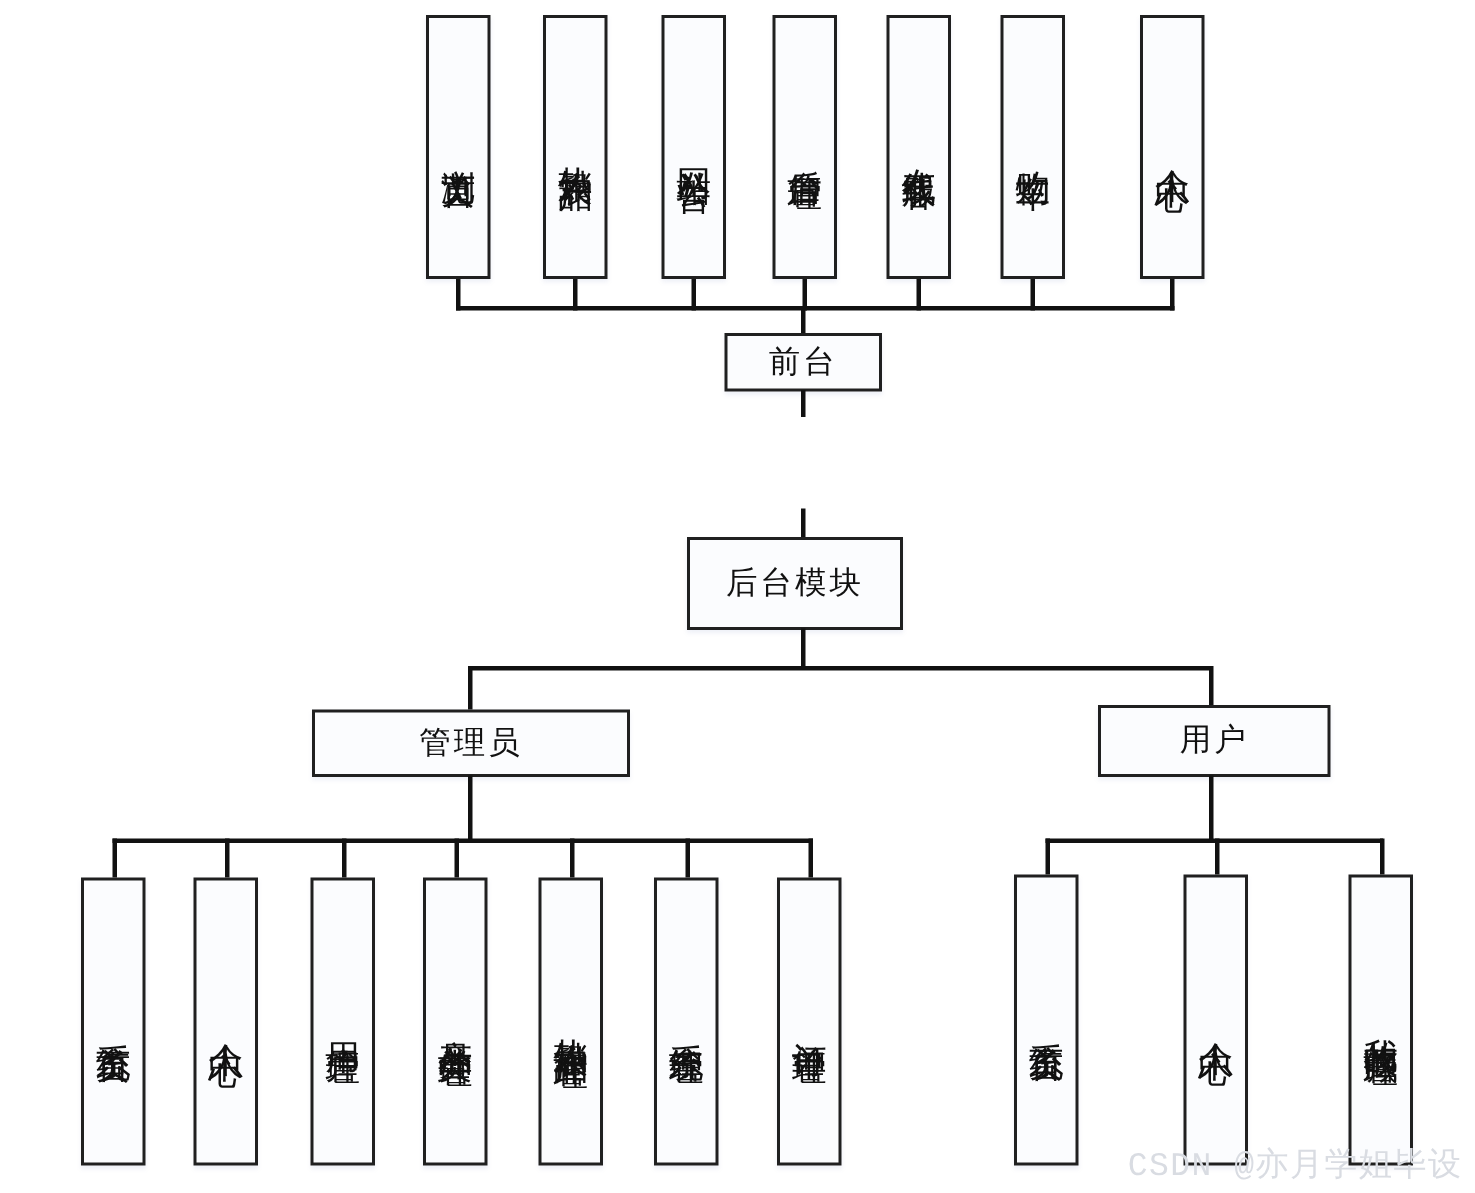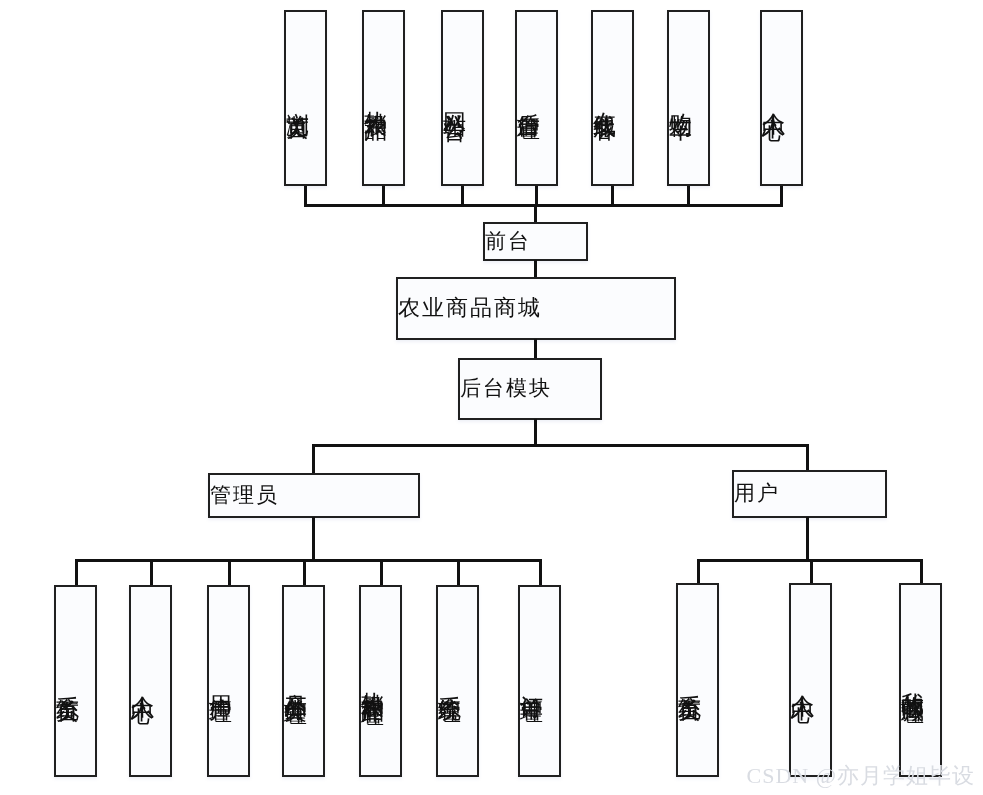--- a/index.html
+++ b/index.html
@@ -17,21 +17,21 @@
   }
   
   .node{
     position:absolute;
     box-sizing:border-box;
     border:2px solid #202020;
     background:#fbfcfe;
     box-shadow:0 2px 3px rgba(120,140,190,0.13);
     display:flex;
     align-items:center;
-    justify-content:flex-start;
+    justify-content:center;
     text-align:center;
   }
   .node .lbl{
     display:block;
     line-height:1.04;
     letter-spacing:0.5px;
     color:#111;
   }
   
   .vert .lbl{
@@ -56,21 +56,21 @@
   .ln.h{height:3px;}
   .ln.v{width:3px;}
   
   #watermark{
     position:absolute;
     right:8px;
     bottom:4px;
     font-size:22px;
     color:#d9dce2;
     letter-spacing:1px;
-    font-family:Liberation Serif, serif;
+    font-family:Liberation Mono, monospace;
     white-space:nowrap;
     pointer-events:none;
     user-select:none;
   }
 </style>
 </head>
 <body>
 
 <div id="canvas">
 
@@ -107,23 +107,20 @@
   <div class="ln h" style="left:304px;top:204px;width:479px;"></div>
 
   <div class="ln v" style="left:534px;top:204px;height:20px;"></div>
 
   <div class="node horiz" style="left:483px;top:222px;width:105px;height:39px;">
     <span class="lbl">前台</span>
   </div>
 
   <div class="ln v" style="left:534px;top:260px;height:18px;"></div>
 
-  <div class="node horiz root" style="left:396px;top:277px;width:280px;height:63px;">
-    <span class="lbl">农业商品商城</span>
-  </div>
 
   <div class="ln v" style="left:534px;top:339px;height:20px;"></div>
 
   <div class="node horiz" style="left:458px;top:358px;width:144px;height:62px;">
     <span class="lbl">后台模块</span>
   </div>
 
   <div class="ln v" style="left:534px;top:419px;height:26px;"></div>
 
   <div class="ln h" style="left:312px;top:444px;width:496px;"></div>

